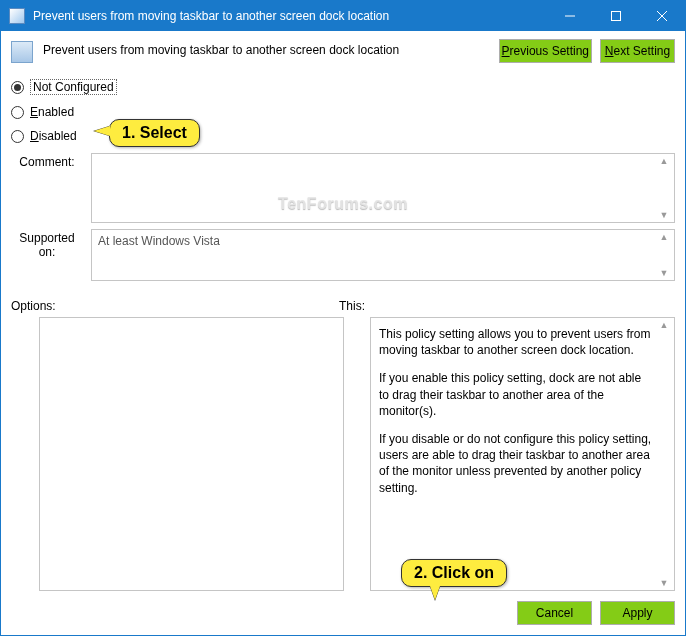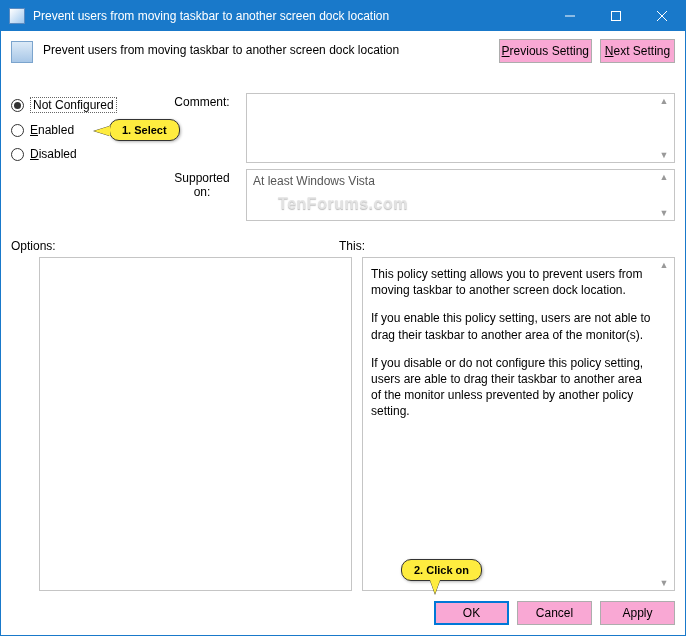--- a/index.html
+++ b/index.html
@@ -12,24 +12,24 @@
 .winbtn { width: 46px; display: flex; align-items: center; justify-content: center; cursor: pointer; }
 .winbtn svg { width: 10px; height: 10px; stroke: #fff; stroke-width: 1; fill: none; }
 
 .content { padding: 8px 10px 10px 10px; display: flex; flex-direction: column; height: calc(100% - 30px); }
 
 .header-row { display: flex; align-items: flex-start; gap: 10px; margin-bottom: 6px; }
 .header-row .dlg-icon { width: 22px; height: 22px; background: linear-gradient(#dceaf7,#a8c7e7); border: 1px solid #7ba4cd; margin-top: 2px; }
 .header-row .dlg-title { flex: 1; font-size: 12px; padding-top: 4px; }
 .nav-buttons { display: flex; gap: 8px; }
 
-button.win { background: #f9a8d4; border: 1px solid #adadad; padding: 4px 2px; font-family: inherit; font-size: 12px; cursor: pointer; min-width: 75px; }
+button.win { background: #84cc16; border: 1px solid #adadad; padding: 4px 2px; font-family: inherit; font-size: 12px; cursor: pointer; min-width: 75px; }
 button.win.default { border: 1px solid #0078d7; outline: 1px solid #0078d7; outline-offset: -2px; }
 
-.mid { display: flex; gap: 25px; margin-top: 24px; }
+.mid { display: flex; gap: 0; margin-top: 6px; flex-direction: column; }
 .radios { width: 130px; padding-top: 4px; }
 .radio-row { display: flex; align-items: center; gap: 6px; margin-bottom: 10px; cursor: pointer; }
 .radio-dot { width: 13px; height: 13px; border: 1px solid #333; border-radius: 50%; display: flex; align-items: center; justify-content: center; }
 .radio-dot.checked::after { content: ""; width: 7px; height: 7px; background: #333; border-radius: 50%; }
 .radio-label { }
 .underline { text-decoration: underline; }
 .dotted { border: 1px dotted #666; padding: 0 2px; }
 
 .fields { flex: 1; }
 .field-row { display: flex; align-items: flex-start; margin-bottom: 6px; }
@@ -37,27 +37,27 @@
 .textarea { flex: 1; border: 1px solid #c5c5c5; background: #fff; position: relative; }
 .comment-box { height: 70px; }
 .supported-box { height: 52px; padding: 4px 20px 4px 6px; color: #555; }
 .scroll-arrows { position: absolute; right: 2px; top: 2px; bottom: 2px; width: 16px; display: flex; flex-direction: column; justify-content: space-between; }
 .scroll-arrows span { color: #999; font-size: 9px; text-align: center; cursor: pointer; }
 
 .panels-labels { display: flex; margin-top: 12px; margin-bottom: 4px; }
 .panels-labels .lbl { font-size: 12px; }
 .panels-labels .lbl:first-child { width: 328px; }
 
-.panels { display: flex; gap: 10px; flex: 1; min-height: 0; padding-left: 28px; }
+.panels { display: flex; gap: 26px; flex: 1; min-height: 0; padding-left: 28px; }
 .panel { border: 1px solid #c5c5c5; background: #fff; flex: 1; padding: 8px 20px 8px 8px; position: relative; overflow: hidden; }
 .panel p { margin-bottom: 12px; line-height: 1.35; }
 
 .footer { display: flex; justify-content: flex-end; gap: 8px; margin-top: 10px; }
 
-.callout { position: absolute; background: #feec3f; border: 1px solid #333; border-radius: 10px; padding: 4px 12px; font-weight: bold; font-size: 11px; box-shadow: 1px 1px 3px rgba(0,0,0,0.3); z-index: 10; }
+.callout { position: absolute; background: #feec3f; border: 1px solid #333; border-radius: 10px; padding: 4px 12px; font-weight: bold; font-size: 16px; box-shadow: 1px 1px 3px rgba(0,0,0,0.3); z-index: 10; }
 .callout::before { content: ""; position: absolute; width: 0; height: 0; }
 .callout.left::before { left: -16px; top: 6px; border-top: 5px solid transparent; border-bottom: 5px solid transparent; border-right: 16px solid #feec3f; filter: drop-shadow(-1px 0 0 #333); }
 .callout.down::before { bottom: -14px; left: 28px; border-left: 5px solid transparent; border-right: 5px solid transparent; border-top: 14px solid #feec3f; filter: drop-shadow(0 1px 0 #333); }
 
 .watermark { position: absolute; top: 194px; left: 0; right: 0; text-align: center; font-size: 16px; font-weight: bold; color: rgba(230,230,230,0.9); text-shadow: 0 1px 1px rgba(120,120,120,0.5); pointer-events: none; z-index: 5; letter-spacing: 0.5px; }
 </style>
 </head>
 <body>
 
 <div class="titlebar">
@@ -134,31 +134,30 @@
 
   <div class="panels-labels">
     <div class="lbl">Options:</div>
     <div class="lbl">This:</div>
   </div>
 
   <div class="panels">
     <div class="panel"></div>
     <div class="panel">
       <p>This policy setting allows you to prevent users from moving taskbar to another screen dock location.</p>
-      <p>If you enable this policy setting, users are not able to drag their taskbar to another area of the monitor(s).</p>
+      <p>If you enable this policy setting, dock are not able to drag their taskbar to another area of the monitor(s).</p>
       <p>If you disable or do not configure this policy setting, users are able to drag their taskbar to another area of the monitor unless prevented by another policy setting.</p>
       <div class="scroll-arrows">
           <span>▲</span>
           <span>▼</span>
         </div>
     </div>
   </div>
 
   <div class="footer">
-    <button class="win default">OK</button>
     <button class="win">Cancel</button>
     <button class="win">Apply</button>
   </div>
 
 </div>
 
 <div class="callout left" style="top:118px; left:108px;">1. Select</div>
 <div class="callout down" style="top:558px; left:400px;">2. Click on</div>
 <div class="watermark">TenForums.com</div>
 

